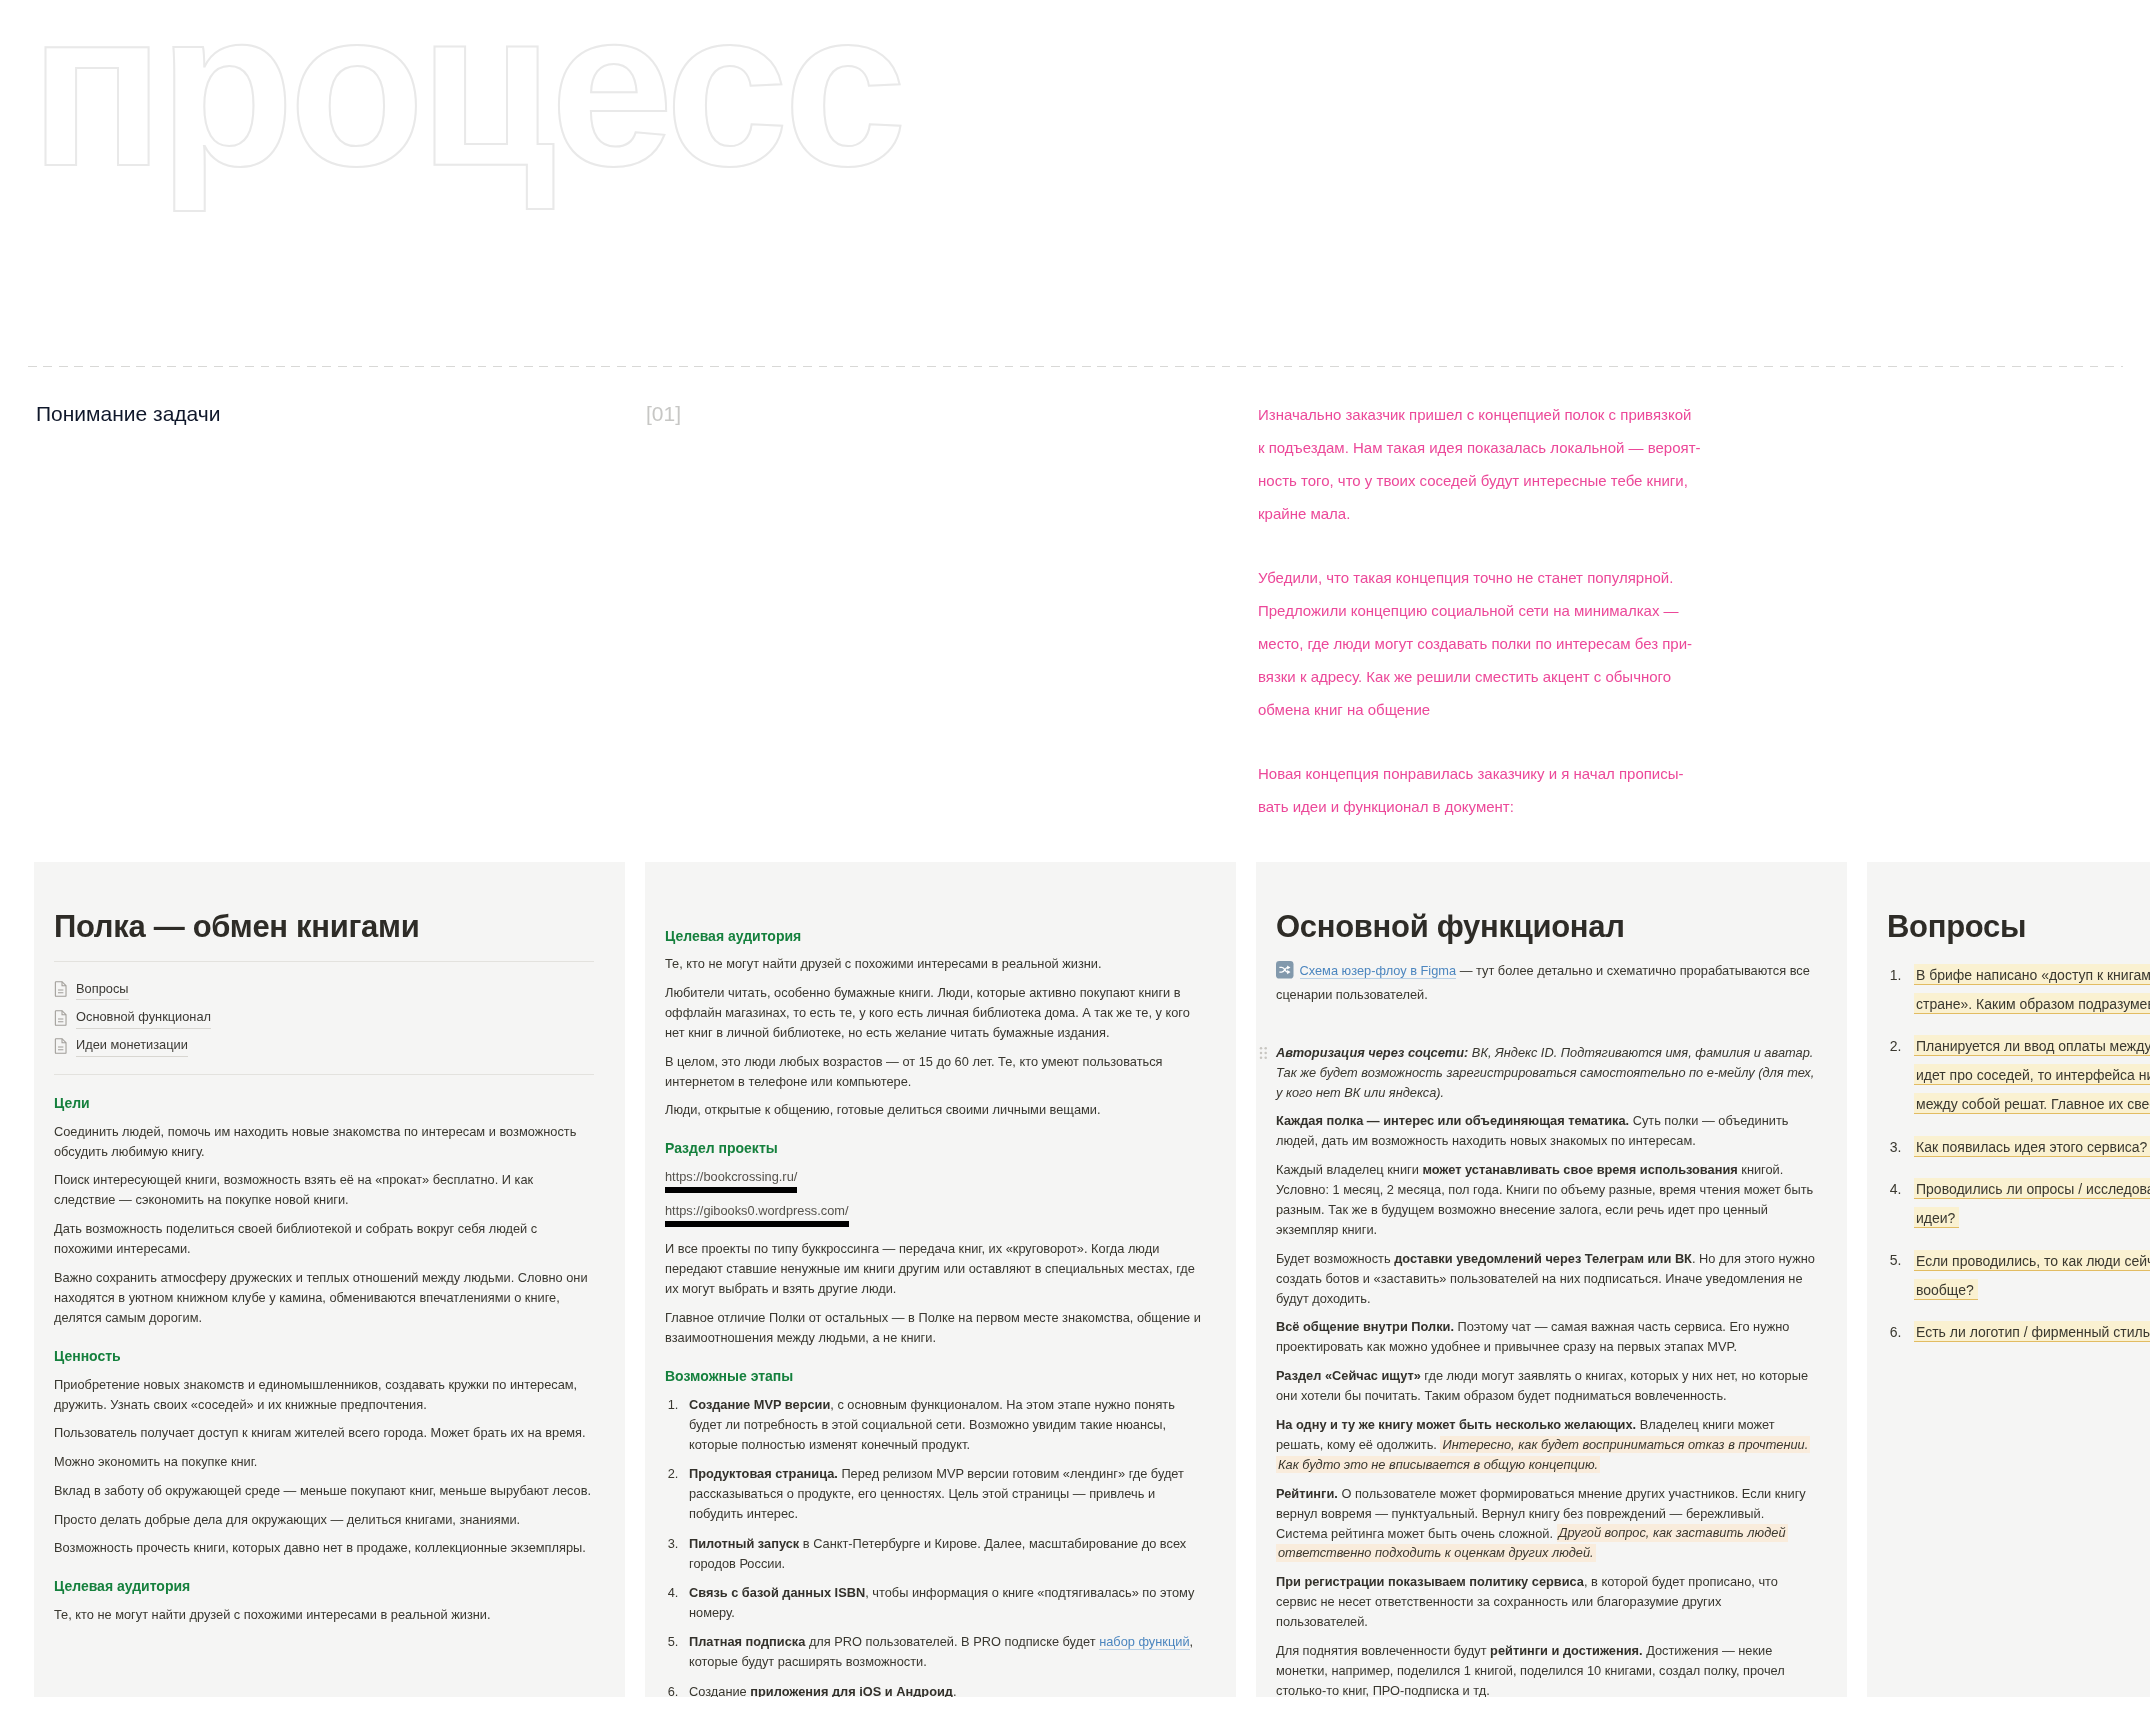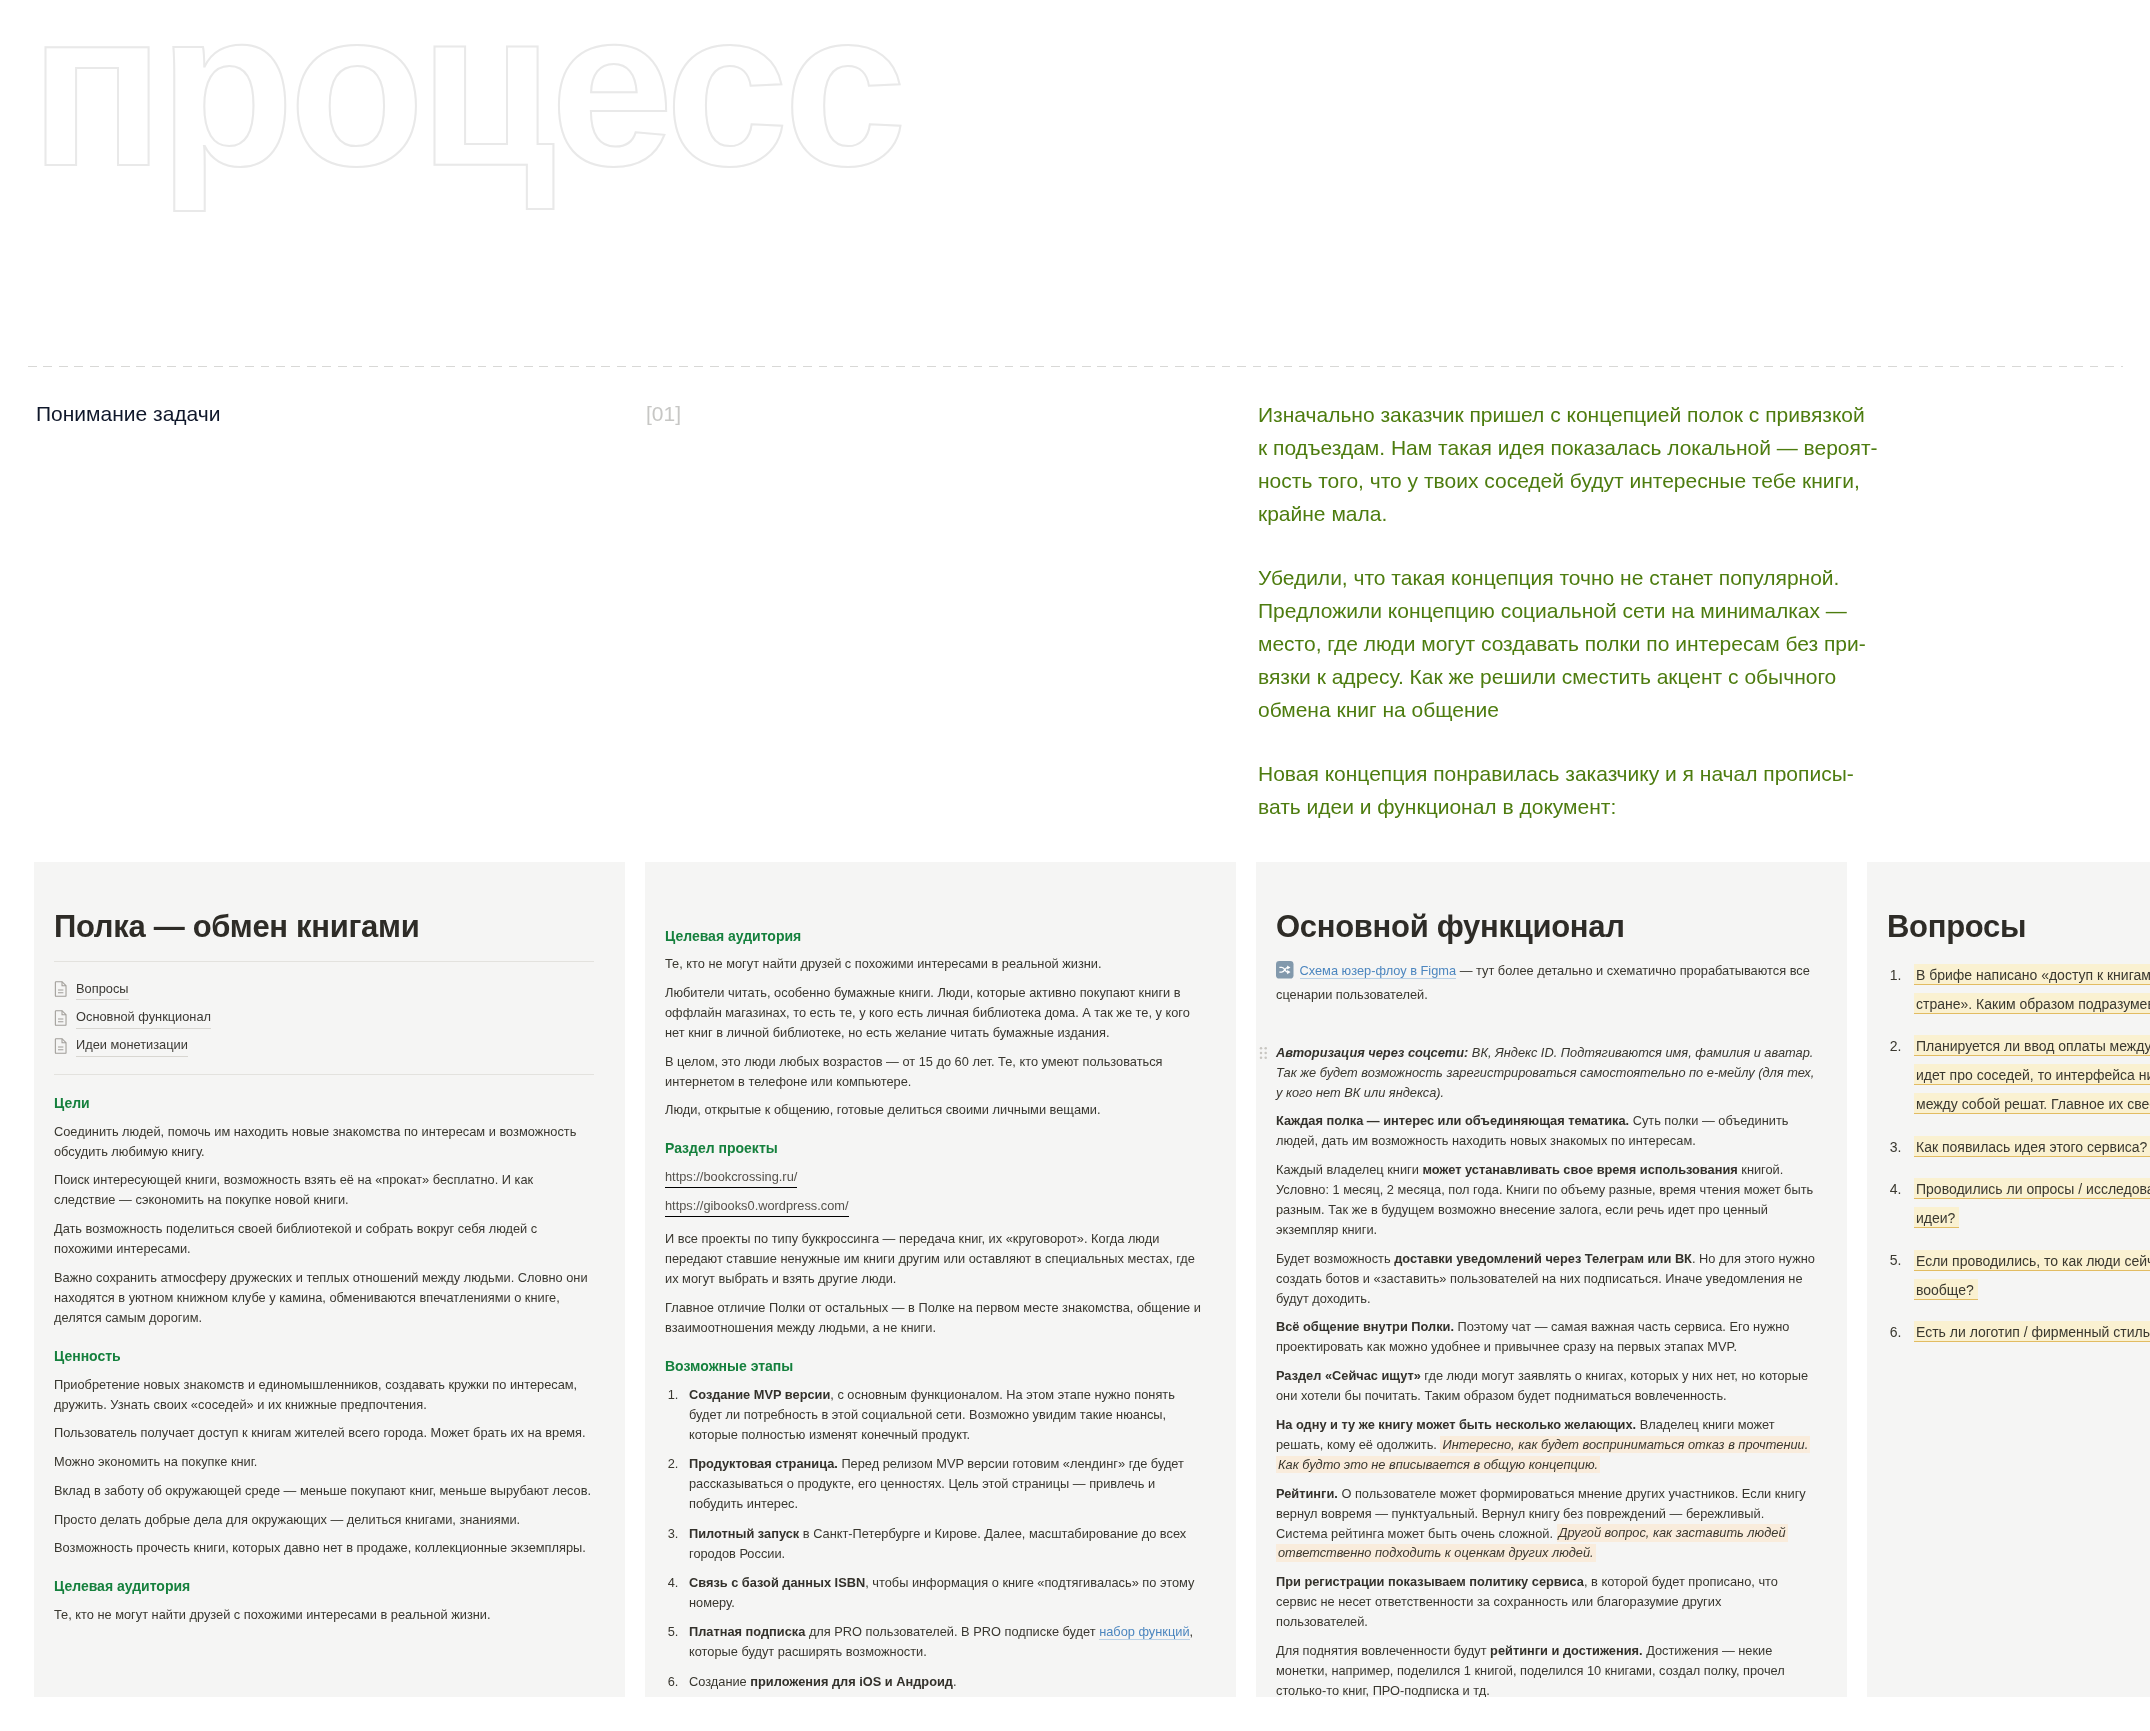--- a/index.html
+++ b/index.html
@@ -11,41 +11,41 @@
              letter-spacing:-5.4px;color:transparent;-webkit-text-stroke:2px #e9e9e9;user-select:none;}
 
   
   .dashed{position:absolute;left:28px;right:28px;top:366px;height:1.3px;
           background:repeating-linear-gradient(90deg,#d8d8d6 0 8.7px,transparent 8.7px 15.5px);}
 
   
   .section-label{position:absolute;left:36px;top:402px;font-size:21px;color:#0f172a;}
   .section-index{position:absolute;left:646px;top:402px;font-size:21px;color:#c7c7c5;}
 
-  .section-intro{position:absolute;left:1258px;top:398px;width:793px;font-size:21px;line-height:33px;color:#4d7c0f;}
+  .section-intro{position:absolute;left:1258px;top:398px;width:793px;font-size:15px;line-height:33px;color:#ec4899;}
   .section-intro p{margin:0 0 31px;white-space:pre-line;}
 
   
   .cards{position:absolute;left:34px;top:862px;display:flex;gap:20px;}
   .card{width:591px;height:835px;box-sizing:border-box;background:#f5f5f4;overflow:hidden;
         padding:48px 31px 27px 20px;font-size:12.8px;line-height:20px;color:#39372f;position:relative;flex:0 0 auto;}
   .card-title{font-size:31px;line-height:1.12;margin:0 0 16px;letter-spacing:-0.3px;font-weight:700;color:#2e2c27;}
   .card h2{font-size:14px;line-height:1.25;margin:20px 0 9.4px;font-weight:700;color:#15803d;}
   .card p{margin:0 0 8.7px;}
   .card strong{font-weight:700;color:#33312b;}
 
   .hr{border:none;border-top:0.7px solid #e3e2de;margin:13.4px 0;}
 
   
   .page-link{display:flex;align-items:center;gap:8.7px;padding:3.4px 0;cursor:pointer;}
   .page-link .pl-label{font-weight:500;color:#3b3934;border-bottom:1.3px solid #d8d6d1;padding-bottom:0.7px;}
   .page-link svg{flex:0 0 auto;display:block;}
 
   
-  .url-link{display:inline-block;color:#55524c;border-bottom:1px solid #000000;margin:0 0 8px;cursor:pointer;}
+  .url-link{display:inline-block;color:#55524c;border-bottom:6px solid #000000;margin:0 0 8px;cursor:pointer;}
   .url-wrap{margin:0 0 4px;}
 
   
   ol.stages,ol.questions{list-style:none;margin:0;padding:0;counter-reset:n;}
   ol.stages li{position:relative;padding-left:24px;margin:0 0 9.4px;counter-increment:n;}
   ol.stages li::before{content:counter(n) ".";position:absolute;left:2.7px;top:0;}
   ol.questions li{position:relative;padding-left:27px;margin:0 0 13.4px;counter-increment:n;
                   font-size:14px;line-height:29px;color:#3a382f;}
   ol.questions li::before{content:counter(n) ".";position:absolute;left:2.7px;top:0;}
 

